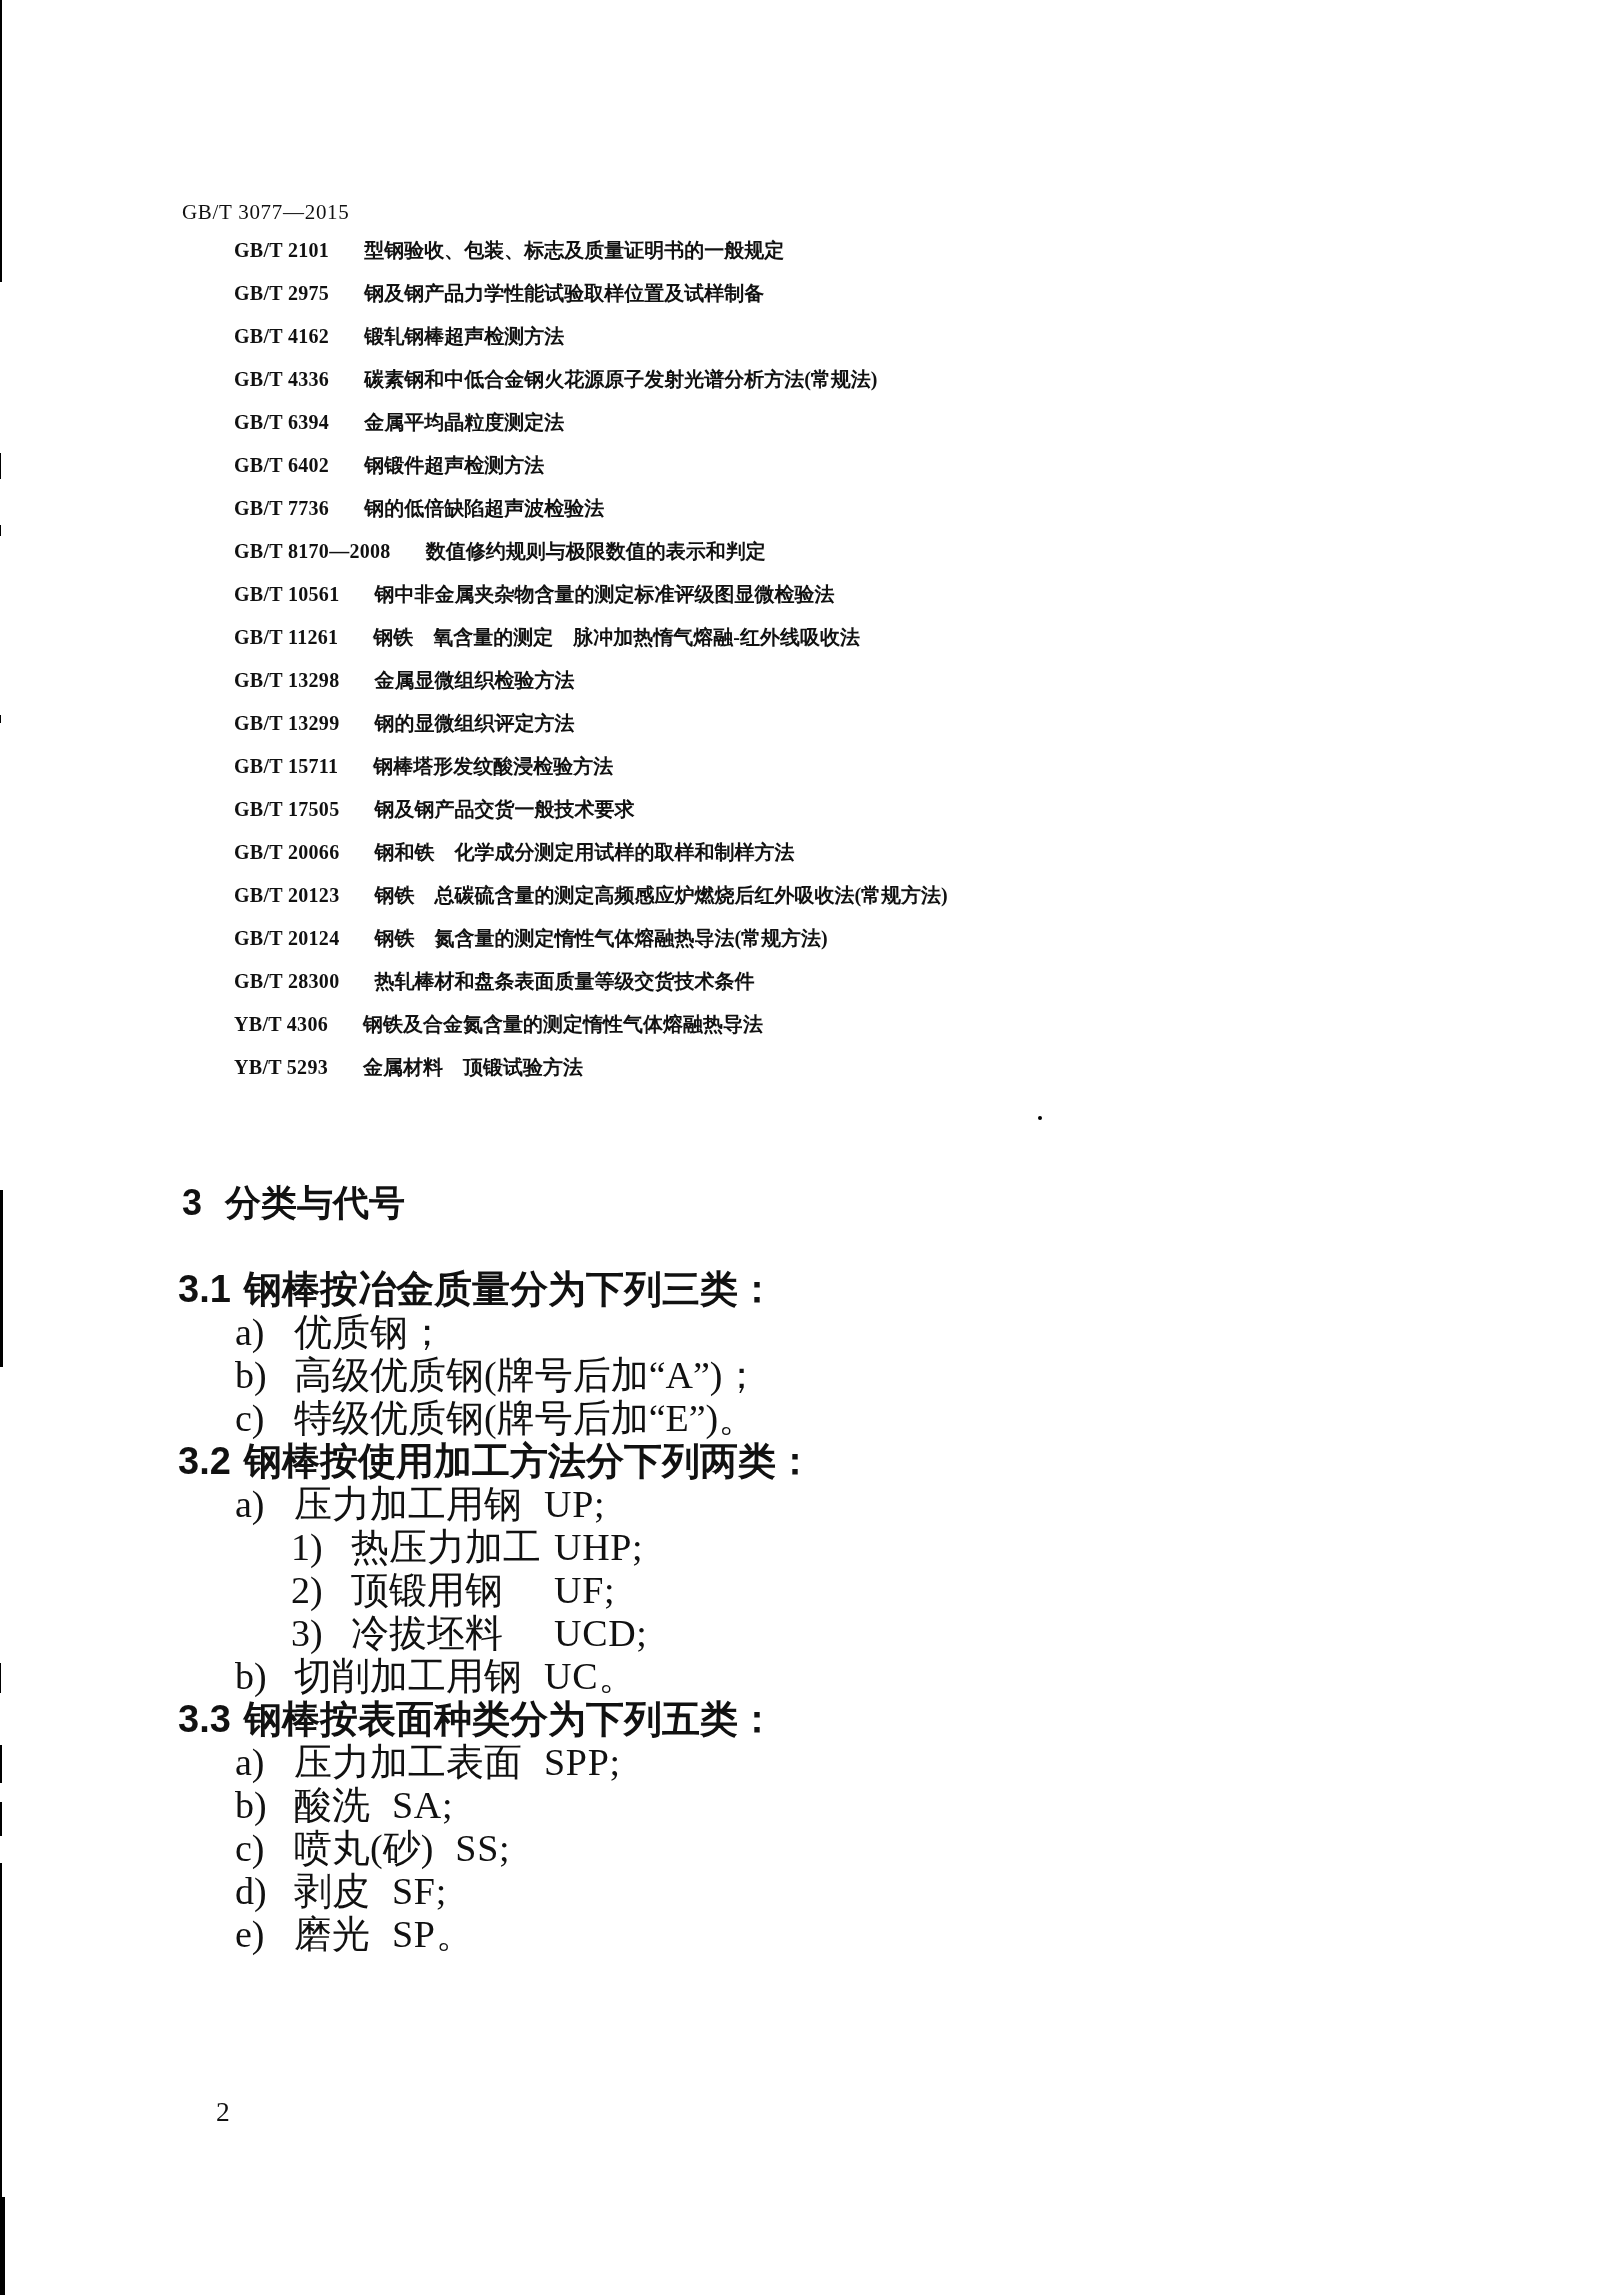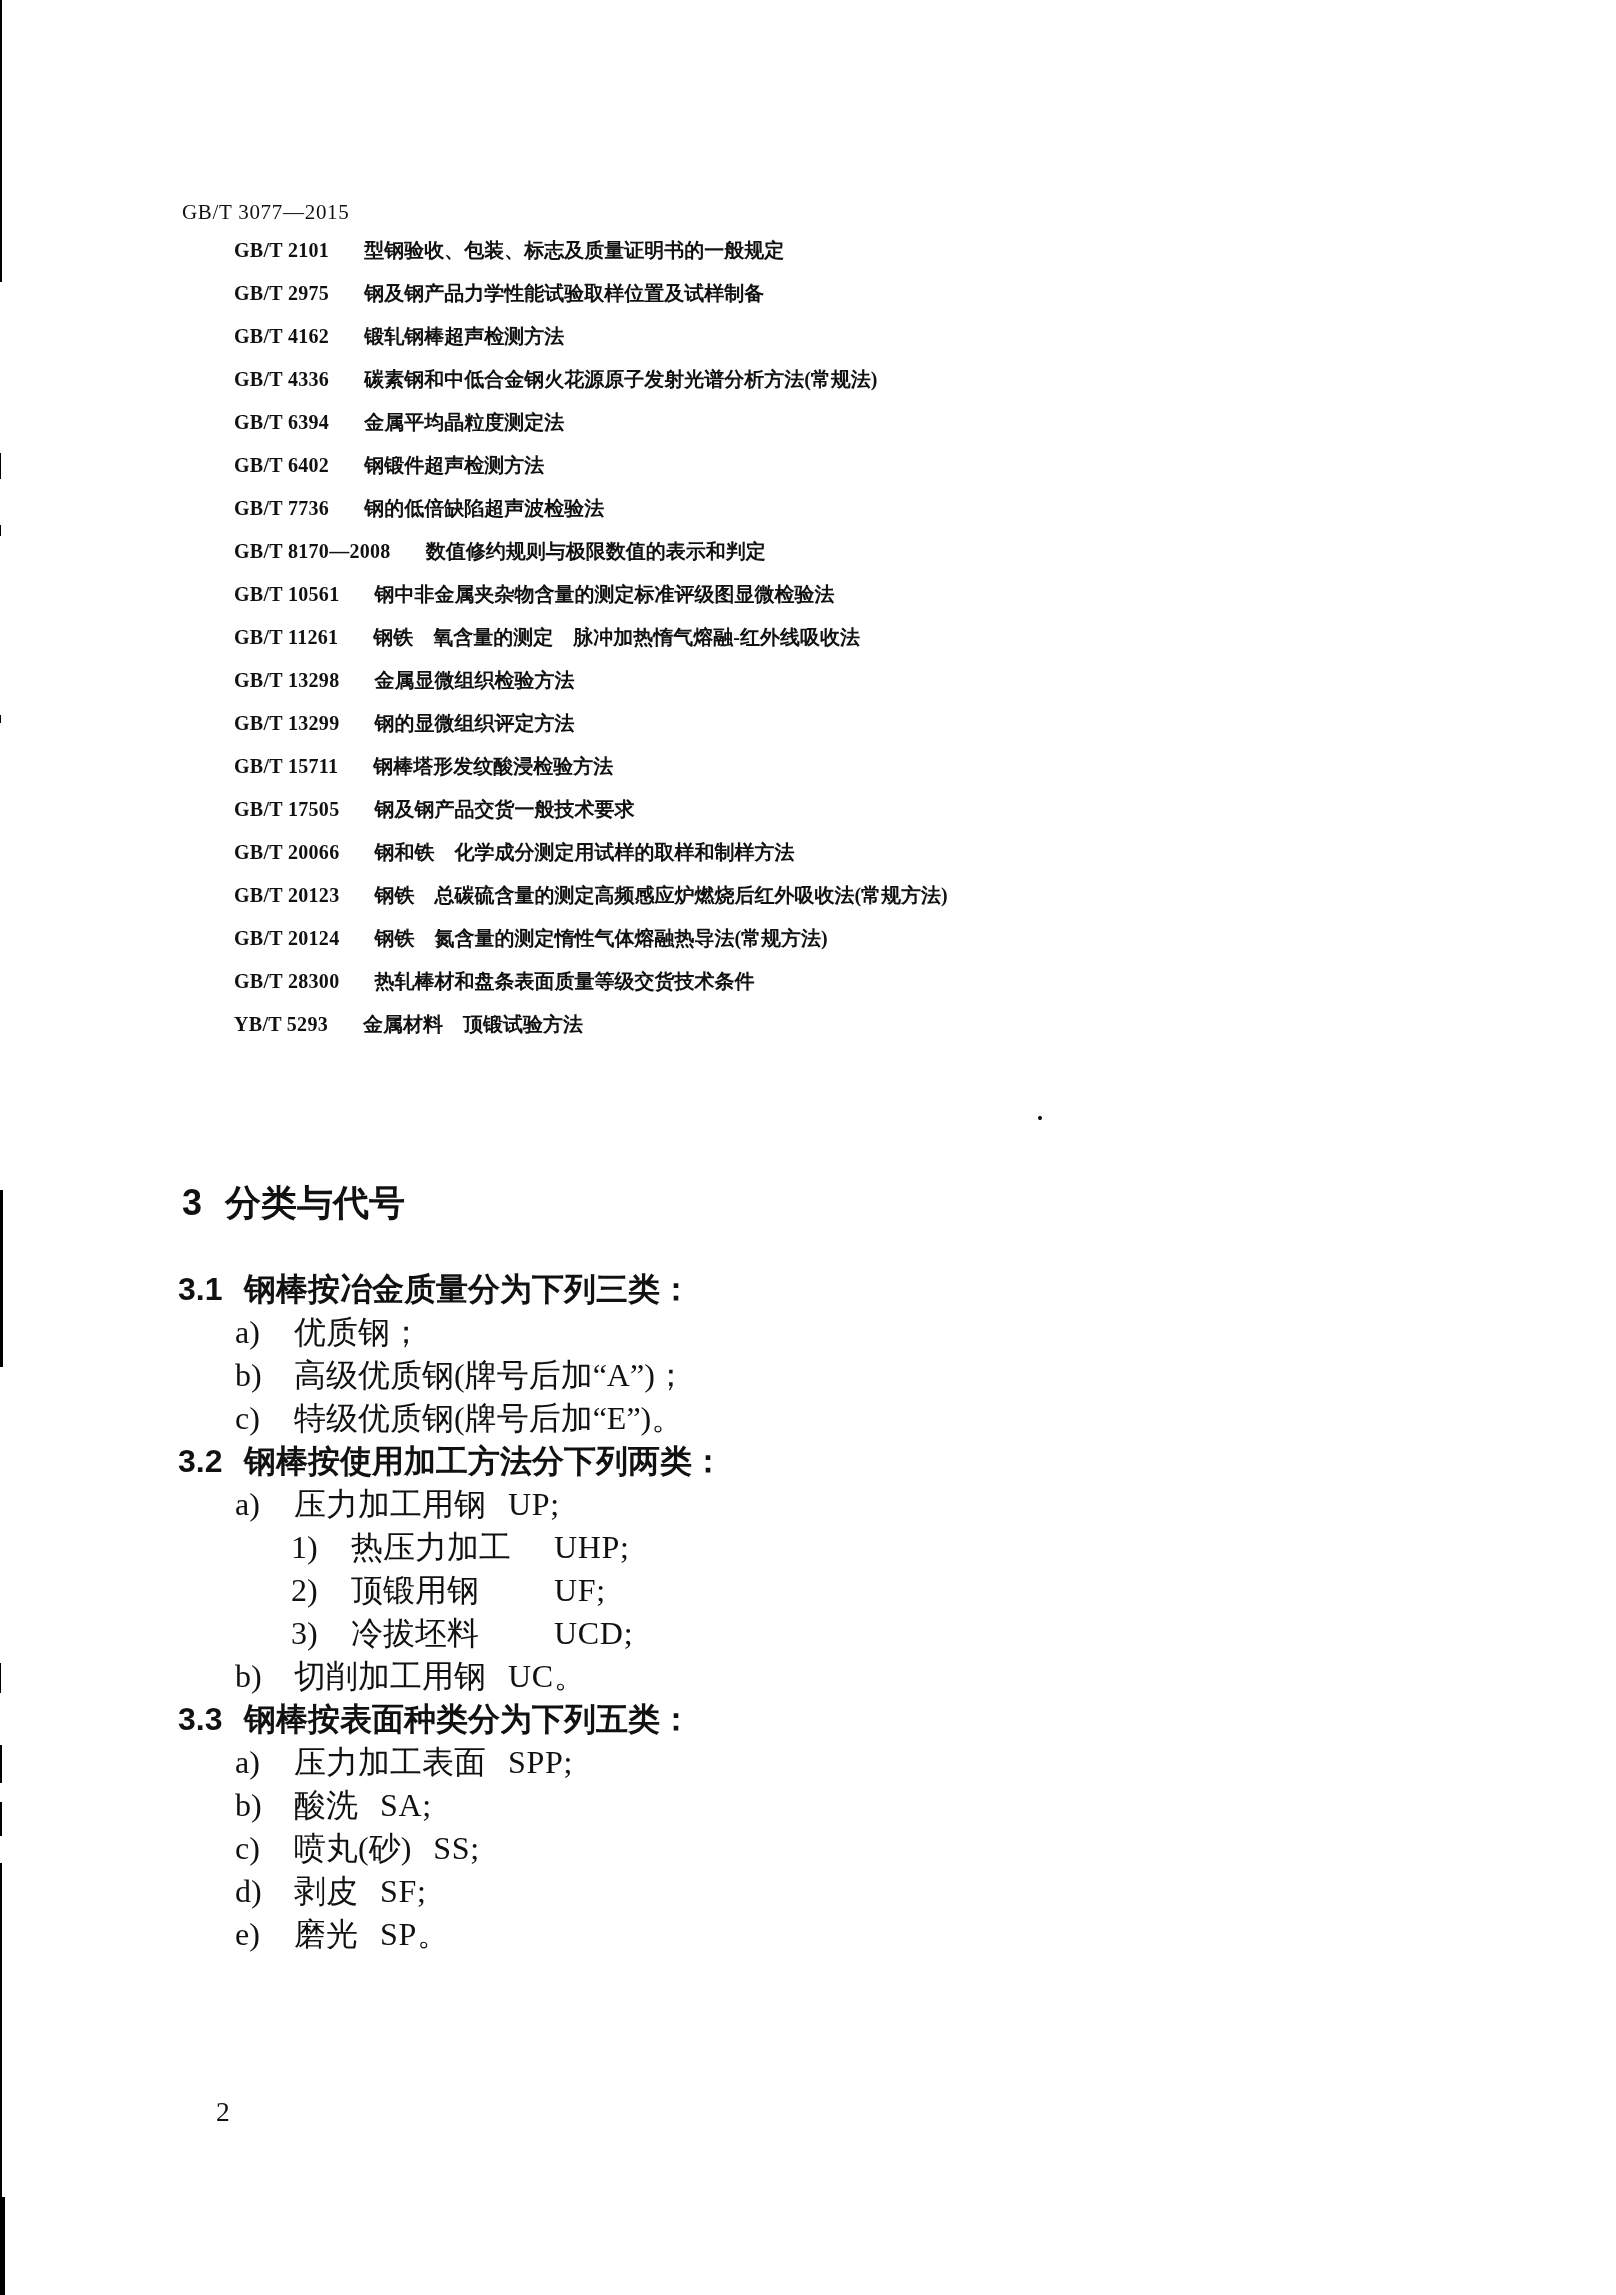--- a/index.html
+++ b/index.html
@@ -49,21 +49,21 @@
     white-space: nowrap;
   }
   .h3 .num { margin-right: 23px; }
 
   
   .cls {
     position: absolute;
     left: 0;
     top: 1268px;
     width: 1292px;
-    font-size: 32px;
+    font-size: 38px;
     line-height: 43px;
   }
   .cls > div { height: 43px; white-space: nowrap; }
   .clause {
     padding-left: 178px;
     font-family: "Liberation Sans", "DejaVu Sans", sans-serif;
     font-weight: bold;
   }
   .clause .cnum { display: inline-block; width: 66px; }
   .item-a { padding-left: 235px; }
@@ -133,20 +133,21 @@
     <div class="ref-line"><span class="code">GB/T 10561</span><span>钢中非金属夹杂物含量的测定标准评级图显微检验法</span></div>
     <div class="ref-line"><span class="code">GB/T 11261</span><span>钢铁　氧含量的测定　脉冲加热惰气熔融-红外线吸收法</span></div>
     <div class="ref-line"><span class="code">GB/T 13298</span><span>金属显微组织检验方法</span></div>
     <div class="ref-line"><span class="code">GB/T 13299</span><span>钢的显微组织评定方法</span></div>
     <div class="ref-line"><span class="code">GB/T 15711</span><span>钢棒塔形发纹酸浸检验方法</span></div>
     <div class="ref-line"><span class="code">GB/T 17505</span><span>钢及钢产品交货一般技术要求</span></div>
     <div class="ref-line"><span class="code">GB/T 20066</span><span>钢和铁　化学成分测定用试样的取样和制样方法</span></div>
     <div class="ref-line"><span class="code">GB/T 20123</span><span>钢铁　总碳硫含量的测定高频感应炉燃烧后红外吸收法(常规方法)</span></div>
     <div class="ref-line"><span class="code">GB/T 20124</span><span>钢铁　氮含量的测定惰性气体熔融热导法(常规方法)</span></div>
     <div class="ref-line"><span class="code">GB/T 28300</span><span>热轧棒材和盘条表面质量等级交货技术条件</span></div>
+    <div class="ref-line"><span class="code">YB/T 4306</span><span>钢铁及合金氮含量的测定惰性气体熔融热导法</span></div>
     <div class="ref-line"><span class="code">YB/T 5293</span><span>金属材料　顶锻试验方法</span></div>
   </div>
 
   <div class="h3">
     <span class="num">3</span><span>分类与代号</span>
   </div>
 
   <div class="cls">
     <div class="clause"><span class="cnum">3.1</span><span>钢棒按冶金质量分为下列三类：</span></div>
     <div class="item-a"><span class="ilabel">a)</span><span>优质钢；</span></div>

